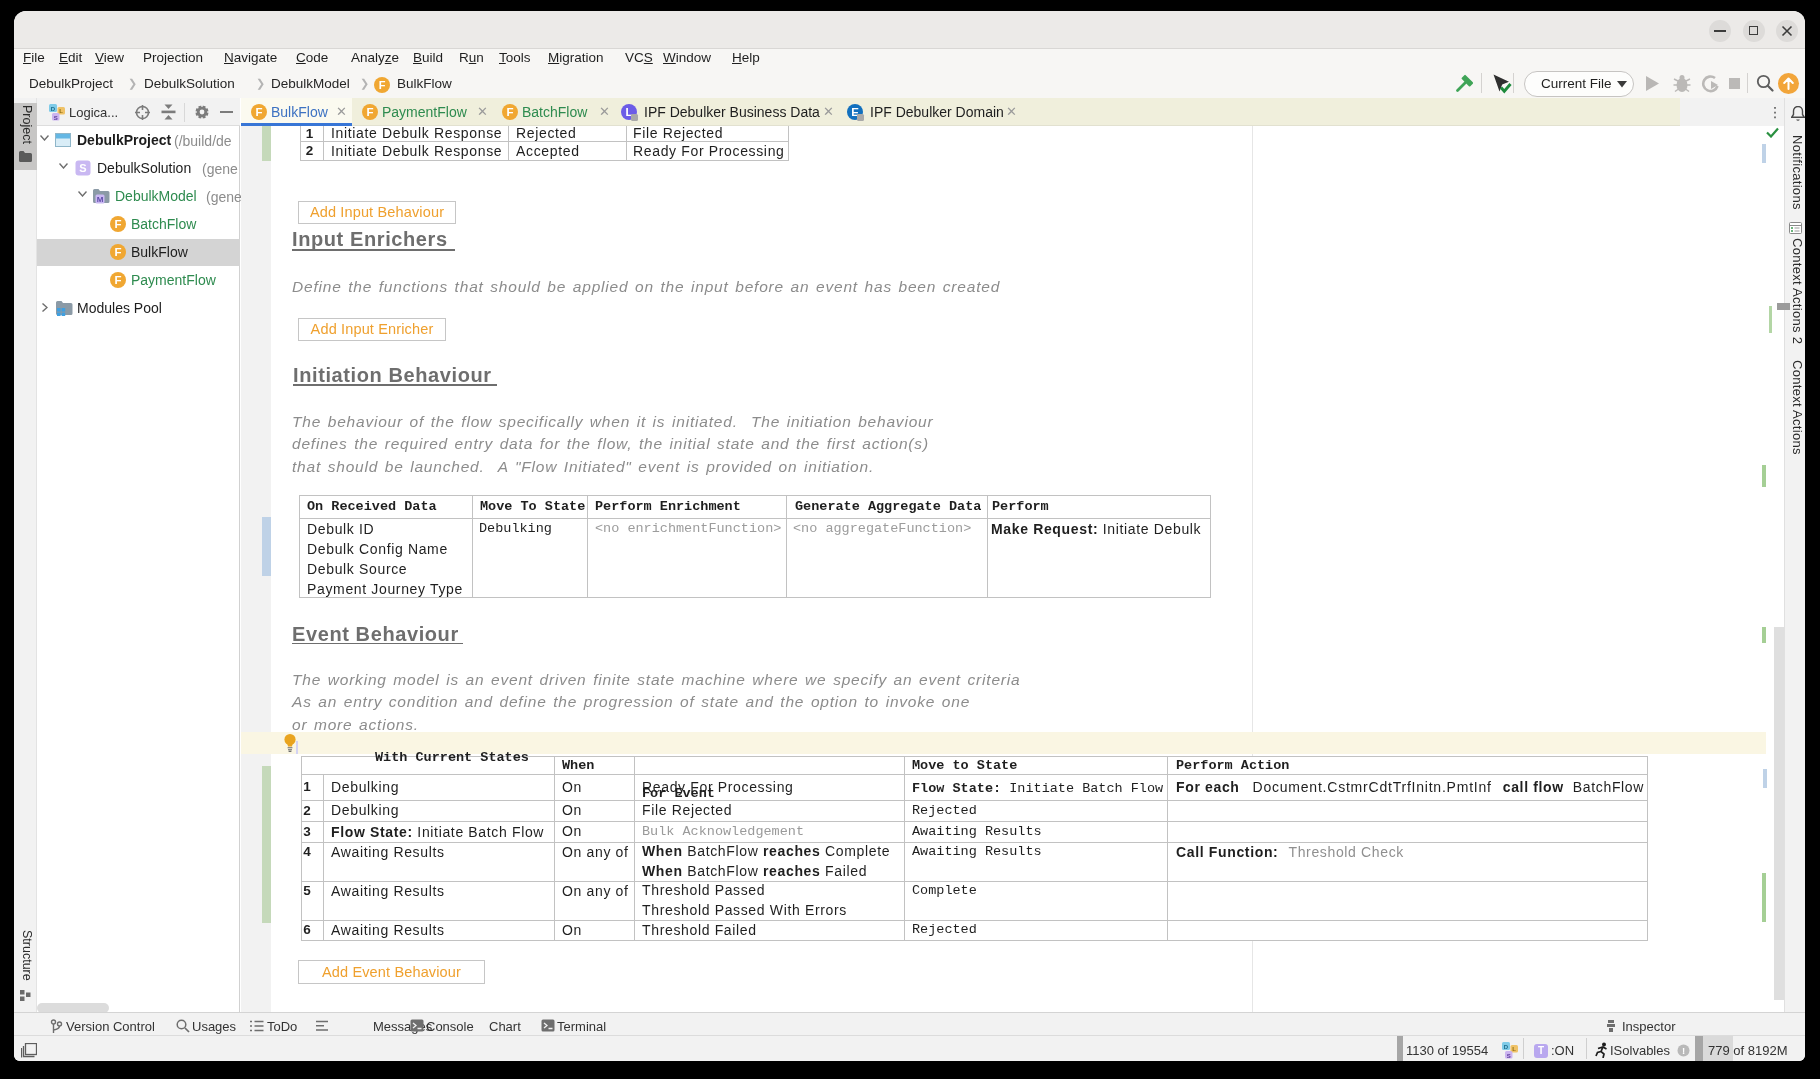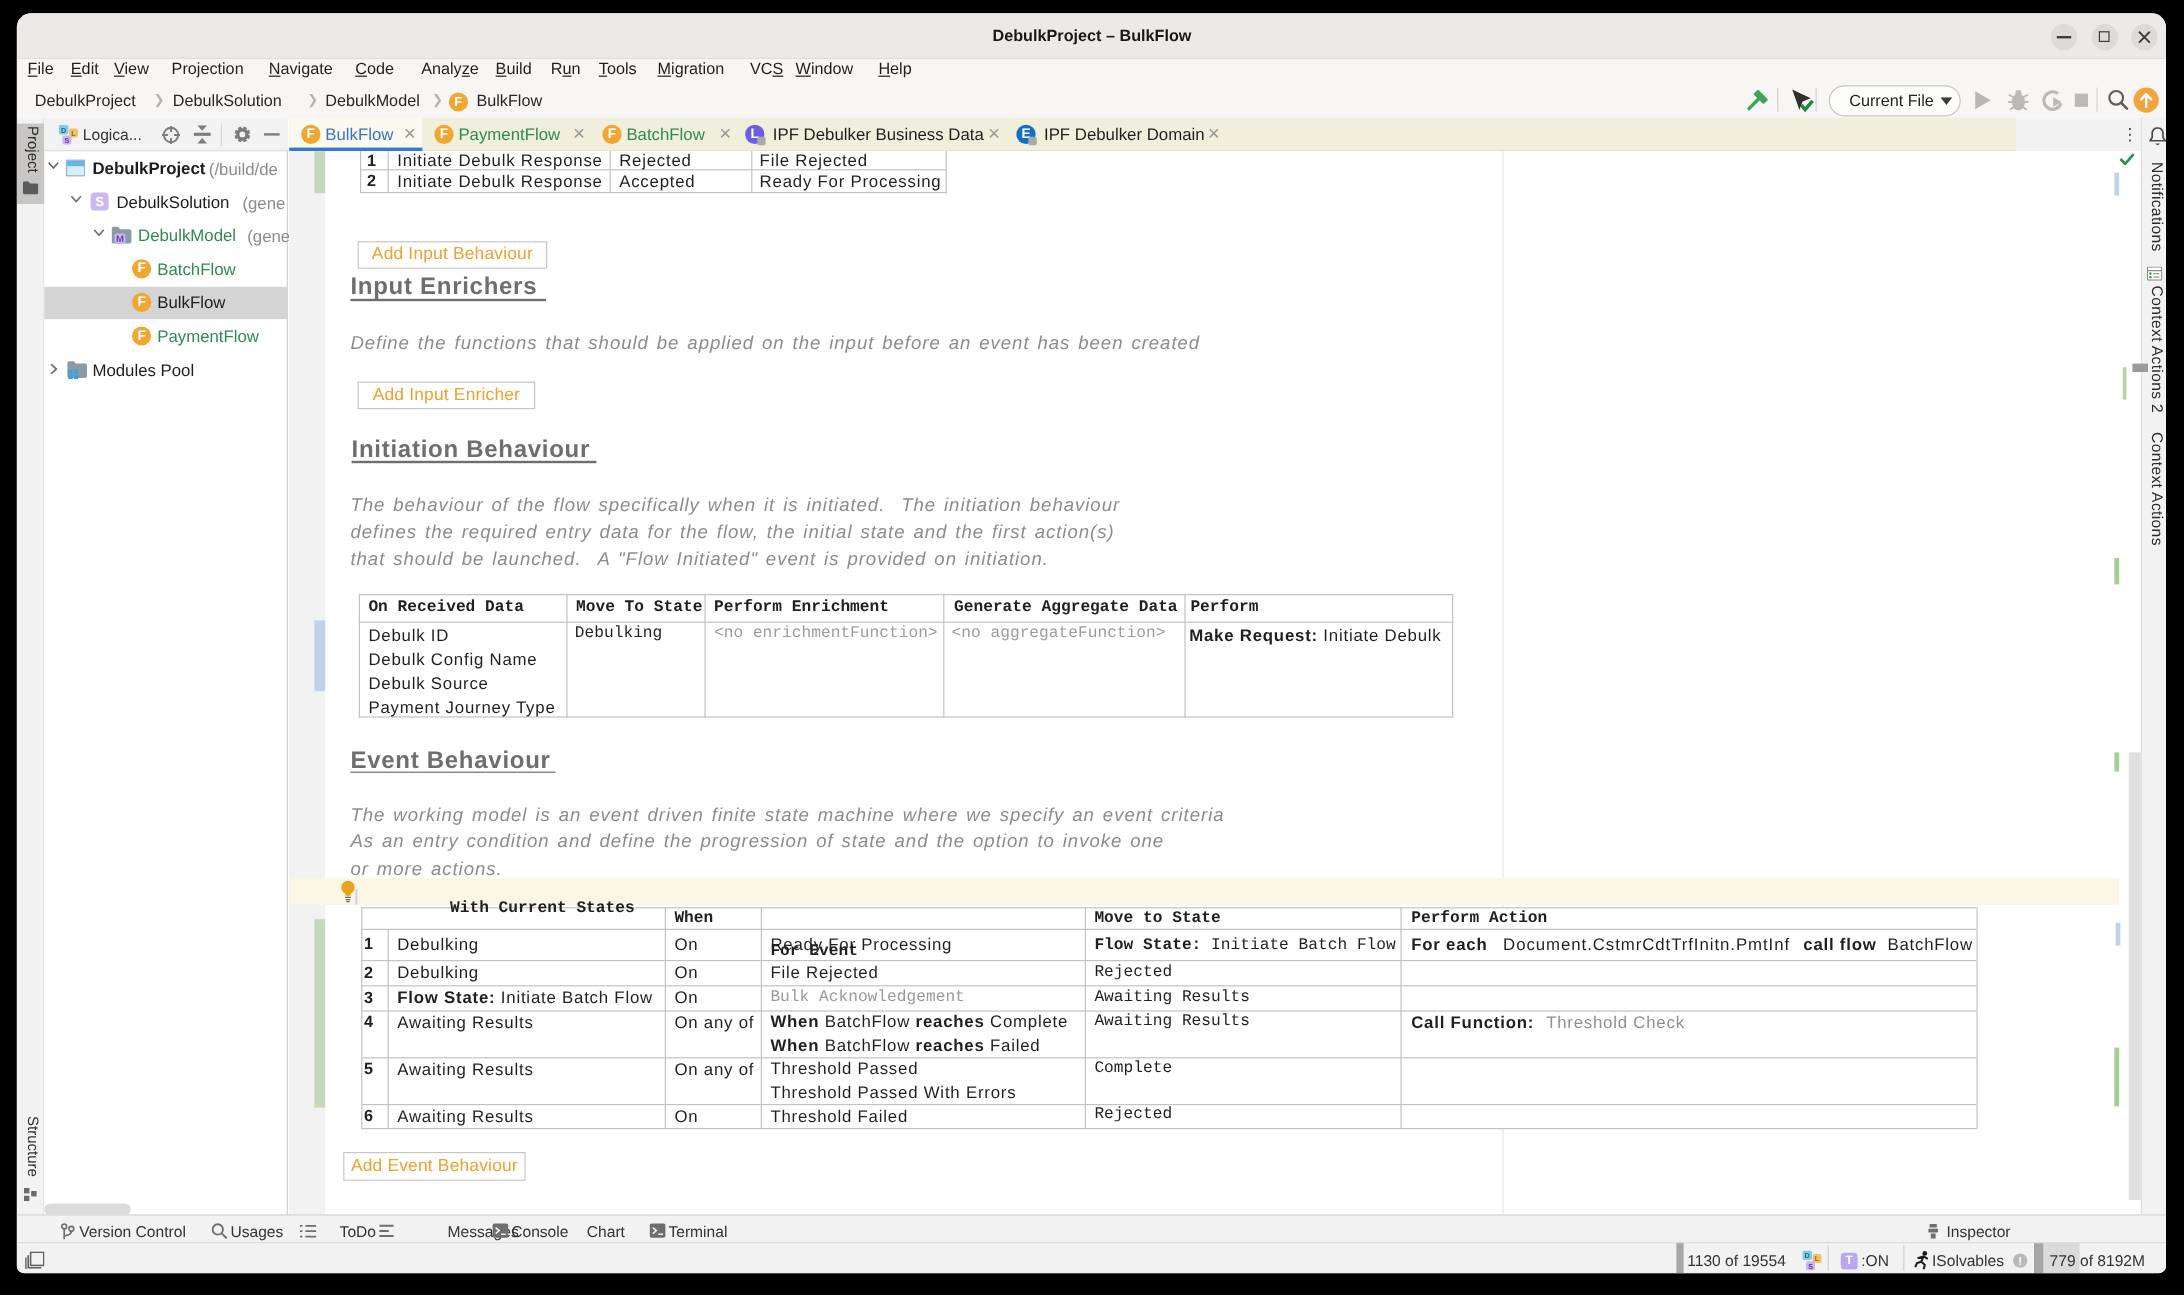--- a/index.html
+++ b/index.html
@@ -27,21 +27,20 @@
   .vlab { writing-mode:vertical-rl; font-size:13px; color:#2b2b2b; letter-spacing:0.3px; }
 </style>
 </head>
 <body>
 <div id="win">
     <div id="page">
 
 <div class="abs" style="left:14px;top:11px;width:1791px;height:37px;background:#eceae8;"></div>
 <div class="abs" style="left:14px;top:48px;width:1791px;height:50px;background:#f7f6f4;"></div>
 <div class="abs" style="left:14px;top:47.5px;width:1791px;height:1px;background:#d9d7d5;"></div>
-<div class="txt b" style="left:0;top:11px;width:1820px;text-align:center;line-height:37px;font-size:13.5px;color:#181818;">DebulkProject – BulkFlow</div>
 
 <div class="abs" style="left:1709px;top:20px;width:22px;height:22px;border-radius:50%;background:#dddbd9;"></div>
 <div class="abs" style="left:1714px;top:30px;width:12px;height:2px;background:#3c3c3c;"></div>
 <div class="abs" style="left:1743px;top:20px;width:22px;height:22px;border-radius:50%;background:#dddbd9;"></div>
 <div class="abs" style="left:1748.5px;top:25.5px;width:9px;height:9px;border:1.6px solid #3c3c3c;"></div>
 <div class="abs" style="left:1776px;top:20px;width:22px;height:22px;border-radius:50%;background:#dddbd9;"></div>
 <svg class="abs" style="left:1781px;top:25px;" width="12" height="12">
         <path d="M1.5 1.5 L10.5 10.5 M10.5 1.5 L1.5 10.5" stroke="#3c3c3c" stroke-width="1.6"></path>
       </svg>
 
@@ -377,21 +376,21 @@
 <span class="txt" style="left:912px;top:774px;line-height:26px;"><span class="mh">Flow State:</span><span class="m13"> Initiate Batch Flow</span></span>
 <span class="txt m13" style="left:912px;top:800px;line-height:21px;">Rejected</span>
 <span class="txt m13" style="left:912px;top:821px;line-height:21px;">Awaiting Results</span>
 <span class="txt m13" style="left:912px;top:842px;line-height:20px;">Awaiting Results</span>
 <span class="txt m13" style="left:912px;top:881px;line-height:20px;">Complete</span>
 <span class="txt m13" style="left:912px;top:920px;line-height:20px;">Rejected</span>
 
 <span class="txt" style="left:1176px;top:774px;line-height:26px;"><span class="dsb">For each</span><span class="ds" style="margin-left:13px;letter-spacing:0.78px;">Document.CstmrCdtTrfInitn.PmtInf</span><span class="dsb" style="margin-left:11px;">call flow</span><span class="ds" style="margin-left:9px;">BatchFlow</span></span>
 <span class="txt" style="left:1176px;top:842px;line-height:20px;"><span class="dsb">Call Function:</span><span class="ds" style="color:#8f8f8f;margin-left:10px;">Threshold Check</span></span>
 </div>
-<div class="btn" style="left:286px;top:960px;width:152px;height:24px;line-height:22px;">Add Event Behaviour</div>
+<div class="btn" style="left:298px;top:960px;width:187px;height:24px;line-height:22px;">Add Event Behaviour</div>
 </div>
 
 <div id="rightside">
 <div class="abs" style="left:1766px;top:126px;width:18px;height:887px;background:#ffffff;"></div>
 <div class="abs" style="left:1774px;top:627px;width:10px;height:373px;background:#dfdfdf;"></div>
 <div class="abs" style="left:1784px;top:98px;width:21px;height:915px;background:#f2f2f2;border-left:1px solid #e0e0e0;"></div>
 <svg class="abs" style="left:1766px;top:127px;" width="13" height="11">
           <path d="M1 5.5 L5 9.5 L12 1.5" stroke="#2a9141" stroke-width="2.2" fill="none"></path>
         </svg>
 <div class="abs" style="left:1762px;top:144px;width:4px;height:19px;background:#bfd2e7;"></div>
@@ -429,21 +428,21 @@
         </svg>
 <span class="txt" style="left:66px;top:1019px;">Version Control</span>
 <svg class="abs" style="left:176px;top:1019px;" width="14" height="14">
           <circle cx="5.5" cy="5.5" r="4.3" stroke="#6e6e6e" stroke-width="1.5" fill="none"></circle>
           <path d="M9 9 L13 13" stroke="#6e6e6e" stroke-width="1.7"></path>
         </svg>
 <span class="txt" style="left:192px;top:1019px;">Usages</span>
 <svg class="abs" style="left:250px;top:1020px;" width="14" height="12" stroke="#6e6e6e" stroke-width="1.5">
           <path d="M0 1.5 h2 M0 6 h2 M0 10.5 h2 M4.5 1.5 h9 M4.5 6 h9 M4.5 10.5 h9"></path>
         </svg>
-<span class="txt" style="left:283px;top:1019px;">ToDo</span>
+<span class="txt" style="left:267px;top:1019px;">ToDo</span>
 <svg class="abs" style="left:316px;top:1020px;" width="13" height="12" stroke="#6e6e6e" stroke-width="1.6">
           <path d="M0 1.5 h12 M0 5.8 h8 M0 10 h12"></path>
         </svg>
 <span class="txt" style="left:333px;top:1019px;margin-left:40px;">Messages</span>
 <svg class="abs" style="left:410px;top:1019px;" width="14" height="13">
           <rect x="0.5" y="0.5" width="13" height="12" rx="1.5" fill="#6e6e6e"></rect>
           <path d="M3 4 l3 2.5 -3 2.5 M7.5 9.5 h4" stroke="#f2f2f2" stroke-width="1.3" fill="none"></path>
         </svg>
 <span class="txt" style="left:426px;top:1019px;">Console</span>
 <span class="txt" style="left:489px;top:1019px;">Chart</span>

